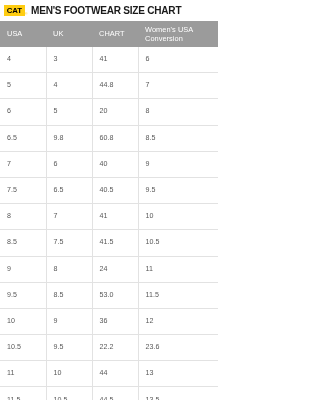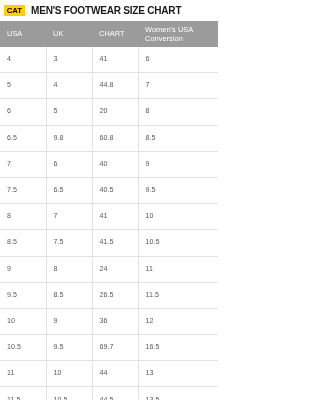--- a/index.html
+++ b/index.html
@@ -202,34 +202,34 @@
         </tr>
         <tr>
           <td>9</td>
           <td>8</td>
           <td>24</td>
           <td>11</td>
         </tr>
         <tr>
           <td>9.5</td>
           <td>8.5</td>
-          <td>26.5</td>
+          <td>53.0</td>
           <td>11.5</td>
         </tr>
         <tr>
           <td>10</td>
           <td>9</td>
           <td>36</td>
           <td>12</td>
         </tr>
         <tr>
           <td>10.5</td>
           <td>9.5</td>
-          <td>69.7</td>
-          <td>16.5</td>
+          <td>22.2</td>
+          <td>23.6</td>
         </tr>
         <tr>
           <td>11</td>
           <td>10</td>
           <td>44</td>
           <td>13</td>
         </tr>
         <tr>
           <td>11.5</td>
           <td>10.5</td>

